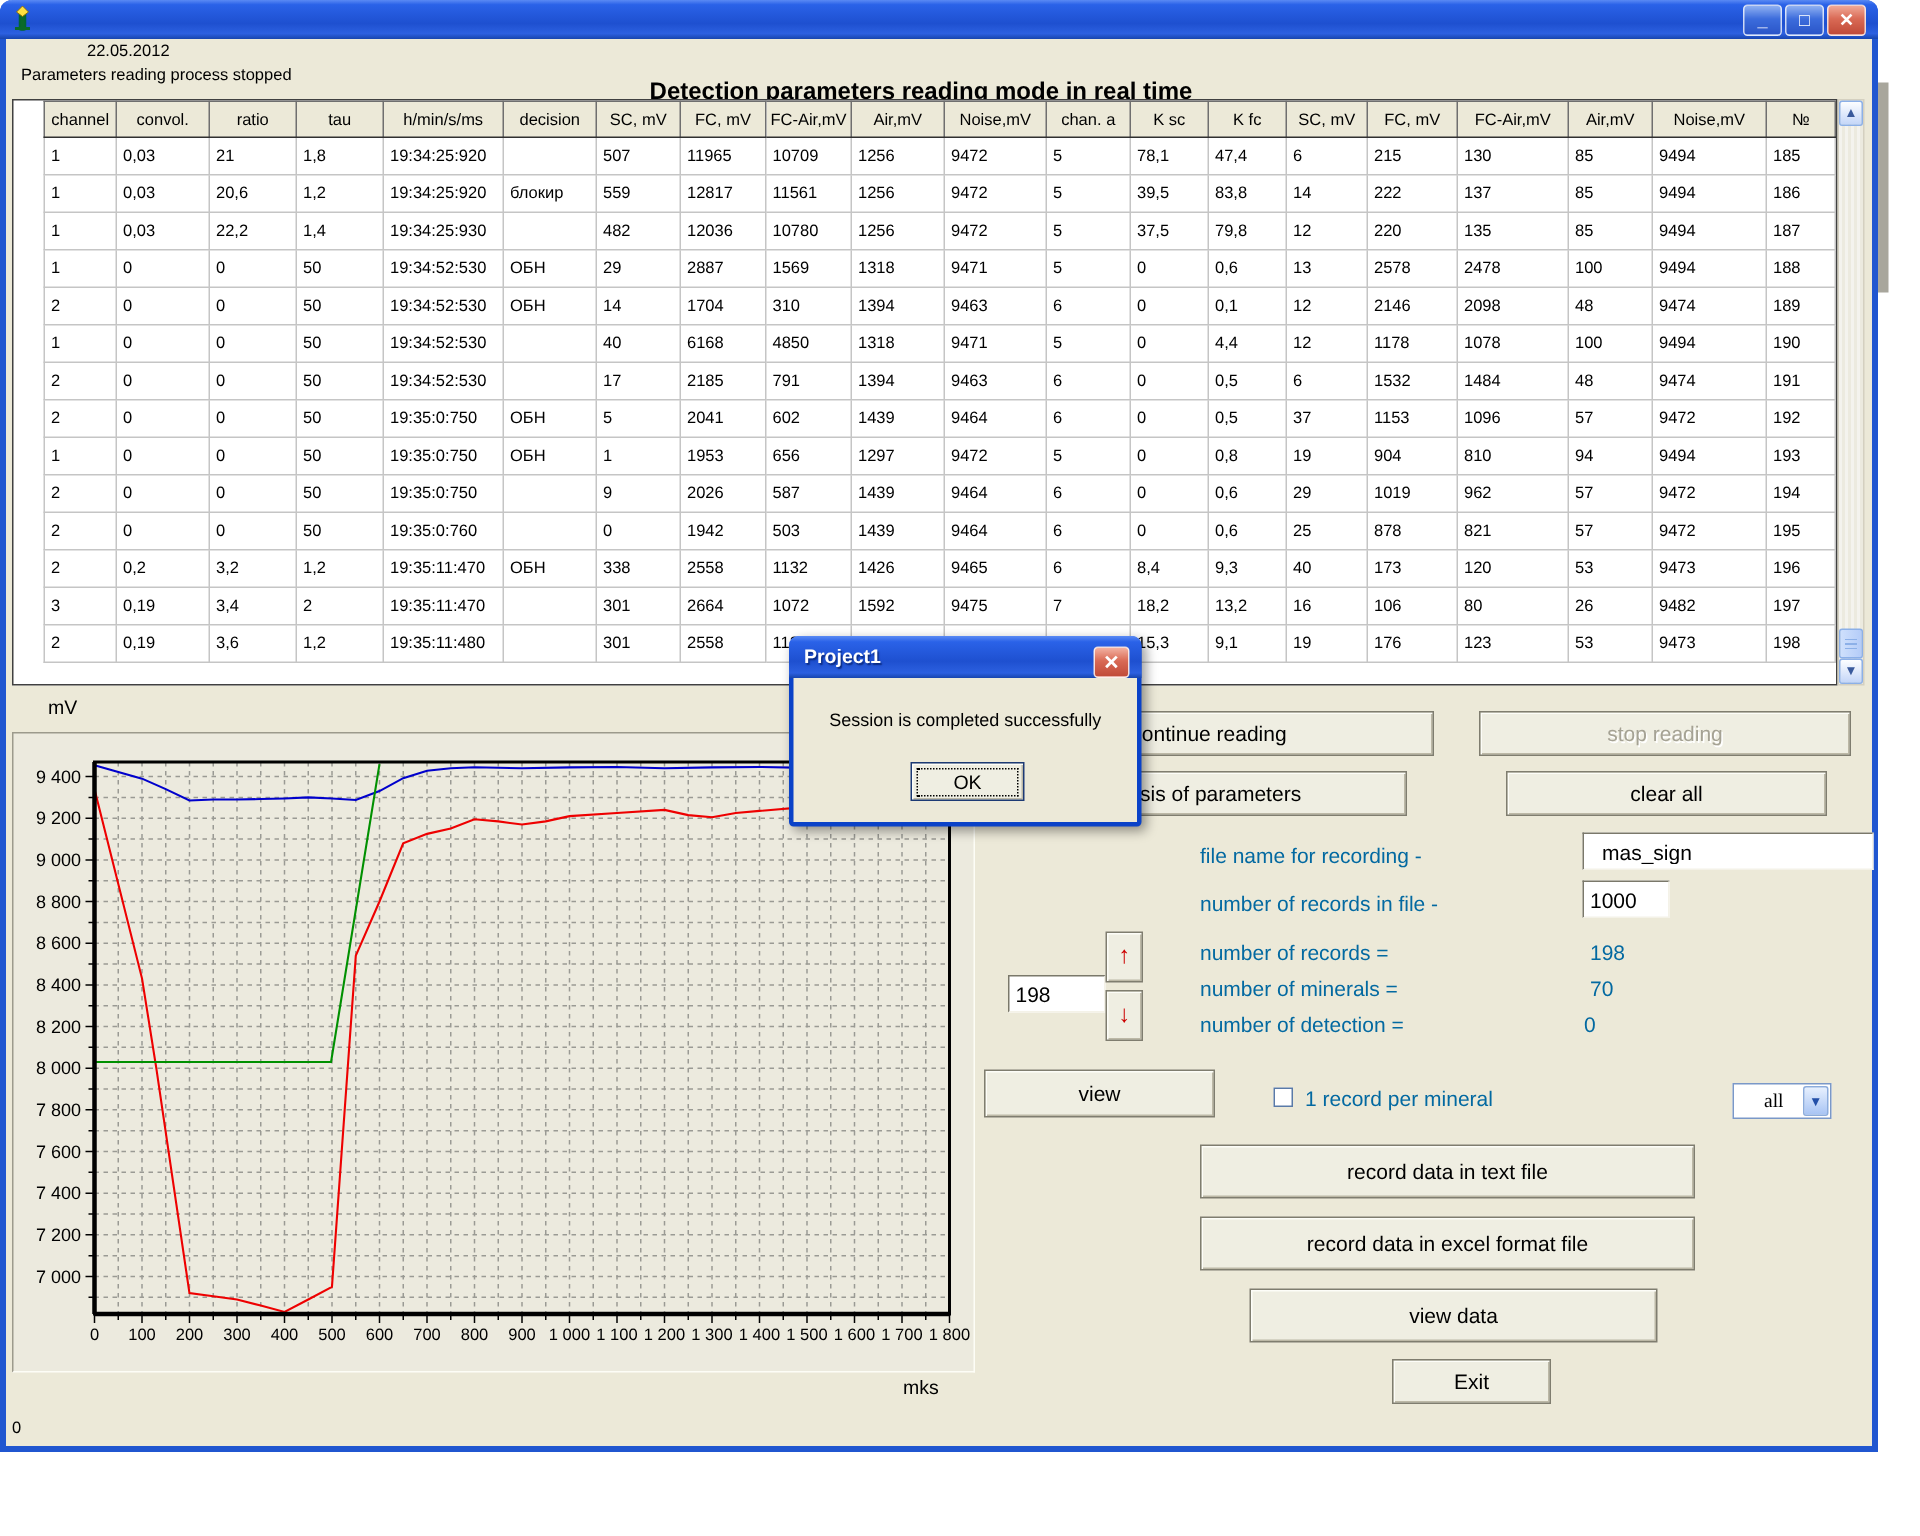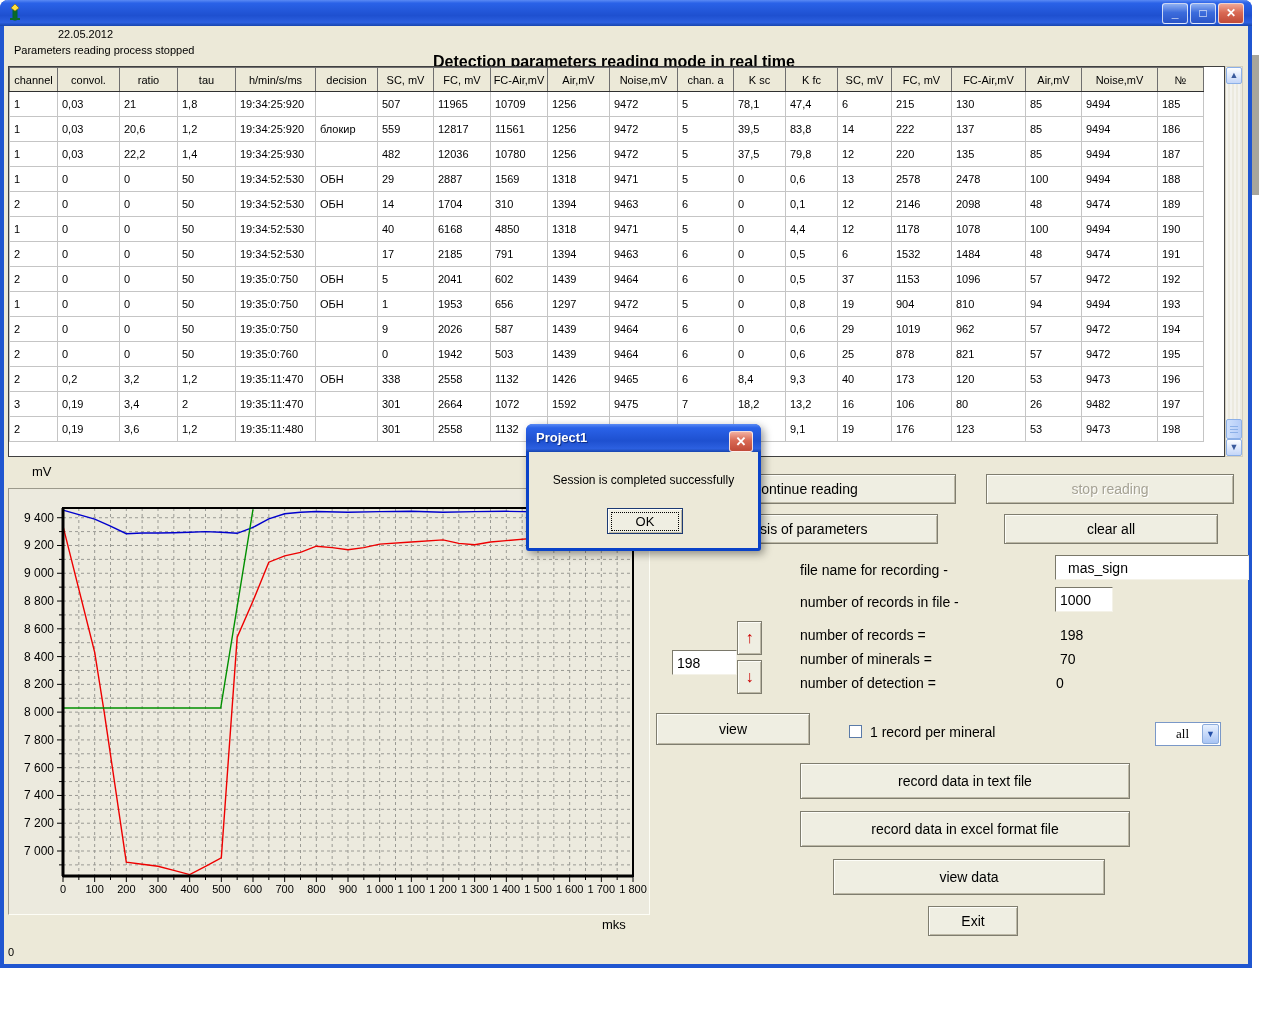--- a/index.html
+++ b/index.html
@@ -21,21 +21,21 @@
     color:#fff; font-size:12px; line-height:18px; text-align:center; font-weight:bold; }
   .cap-btn.close { background:linear-gradient(180deg,#f0a896 0%,#d96a55 45%,#c04a38 100%); }
   .client { position:absolute; left:0px; top:26px; width:1244px; height:938px; background:#ece9d8; }
 
   .lbl { position:absolute; color:#000; font-size:11px; white-space:nowrap; }
   .banner { position:absolute; left:330px; top:27px; width:560px; text-align:center;
     color:#000000; font-weight:bold; font-size:16px; }
 
   
   .grid-wrap { position:absolute; left:4px; top:40px; width:1217px; height:391px;
-    background:#ffffff; border:1px solid #404040; overflow:hidden; }
+    background:#ffffff; border:1px solid #404040; overflow:hidden;padding-left:20px; }
   table.grid { border-collapse:collapse; table-layout:fixed; font-size:11px; }
   table.grid th { background:#ece9d8; font-weight:normal; height:24px;
     border:1px solid #6f6f6f; border-bottom:1px solid #303030; text-align:center;
     overflow:hidden; white-space:nowrap; }
   table.grid td { height:25px; border:1px solid #c5c5c5; padding-left:4px;
     text-align:left; overflow:hidden; white-space:nowrap; background:#fff; }
 
   
   .vscroll { position:absolute; left:1221px; top:40px; width:18px; height:391px;
     background:repeating-linear-gradient(90deg,#f4f3ee 0 2px,#eceadf 2px 4px); border:1px solid #d4d0c0; }
@@ -55,21 +55,21 @@
 
   
   .btn { position:absolute; background:#efeee2; font-size:14px; color:#000; text-align:center;
     border:1px solid #7f7d6f;
     box-shadow:inset 1px 1px 0 #fdfdf8, inset -1px -1px 0 #bcb8a6;
     display:flex; align-items:center; justify-content:center; white-space:nowrap; }
   .btn.disabled { color:#a5a294; text-shadow:1px 1px 0 #fff; }
   .field { position:absolute; background:#fff; border:1px solid;
     border-color:#7a786a #f4f2e8 #f4f2e8 #7a786a; font-size:14px; padding:2px 4px;
     font-family:"Liberation Sans", sans-serif; }
-  .plabel { position:absolute; font-size:14px; color:#000000; white-space:nowrap; }
+  .plabel { position:absolute; font-size:14px; color:#0369a1; white-space:nowrap; }
   .spin-btn { position:absolute; width:25px; height:34px; background:#efeee2;
     border:1px solid #7f7d6f; box-shadow:inset 1px 1px 0 #fdfdf8, inset -1px -1px 0 #bcb8a6;
     color:#cc0000; font-weight:bold; font-size:16px; text-align:center; line-height:32px; }
   .checkbox { position:absolute; width:13px; height:13px; background:#fff; border:1px solid #5a7aa8; }
   .combo { position:absolute; width:66px; height:24px; background:#fff; border:1px solid #7a98c8;
     font-size:13px; }
   .combo .txt { position:absolute; left:20px; top:3px;font-family:Liberation Serif, serif; }
   .combo .arrow { position:absolute; right:1px; top:1px; width:17px; height:20px;
     background:linear-gradient(180deg,#e7f0fe,#a8c4f4); border:1px solid #8cacdc; border-radius:2px;
     color:#234fa8; font-size:9px; text-align:center; line-height:19px; }
@@ -661,21 +661,21 @@
     <div class="checkbox" style="left:845px; top:699px;"></div>
     <div class="plabel" style="left:866px; top:698px;text-align:center;">1 record per mineral</div>
     <div class="combo" style="left:1151px; top:696px;">
       <span class="txt">all</span>
       <span class="arrow">▼</span>
     </div>
 
     <div class="btn" style="left:796px; top:737px; width:330px; height:36px;">record data in text file</div>
     <div class="btn" style="left:796px; top:785px; width:330px; height:36px;">record data in excel format file</div>
     <div class="btn" style="left:829px; top:833px; width:272px; height:36px;">view data</div>
-    <div class="btn" style="left:924px; top:880px; width:90px; height:30px;">Exit</div>
+    <div class="btn" style="left:924px; top:880px; width:106px; height:30px;">Exit</div>
 
     <div class="lbl" style="left:4px; top:920px;">0</div>
   </div>
 
   <div class="dialog">
     <div class="dialog-title"><span>Project1</span></div>
     <div class="dlg-close"><span>✕</span></div>
     <div class="dlg-msg">Session is completed successfully</div>
     <div class="dlg-ok">
       <span class="inner">OK</span>

